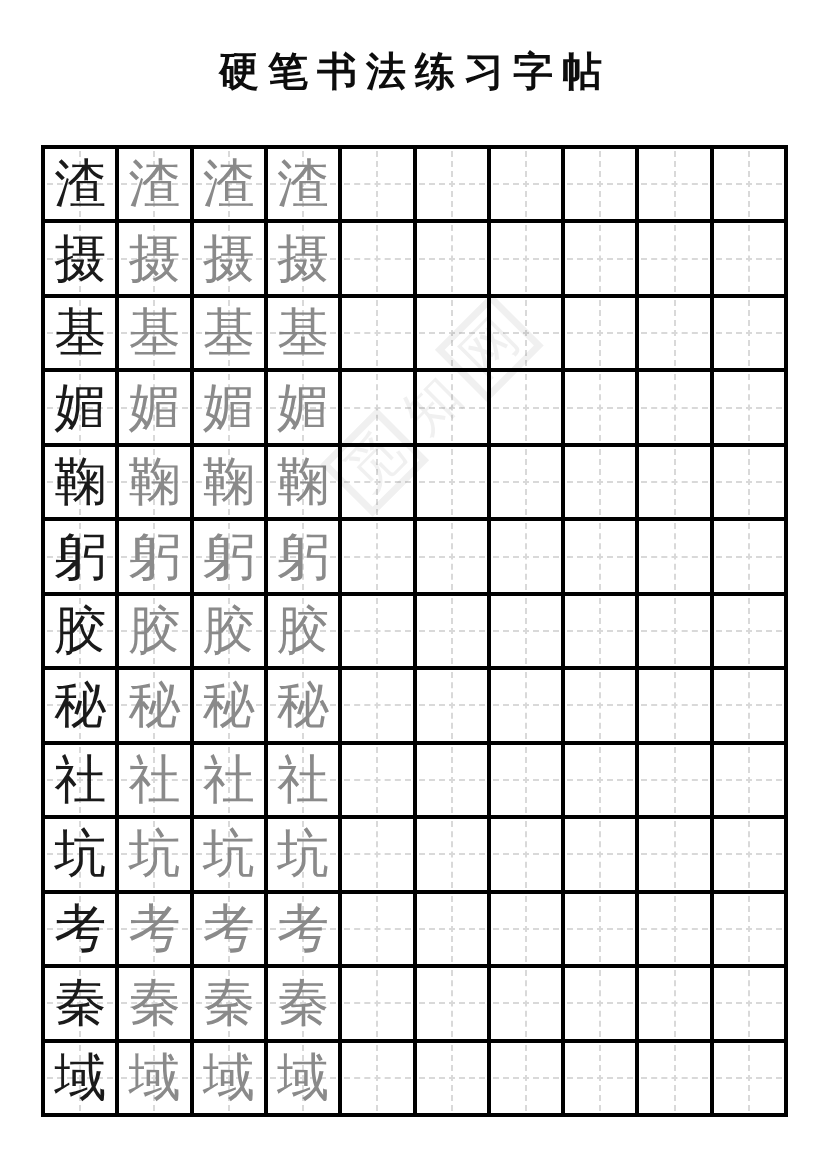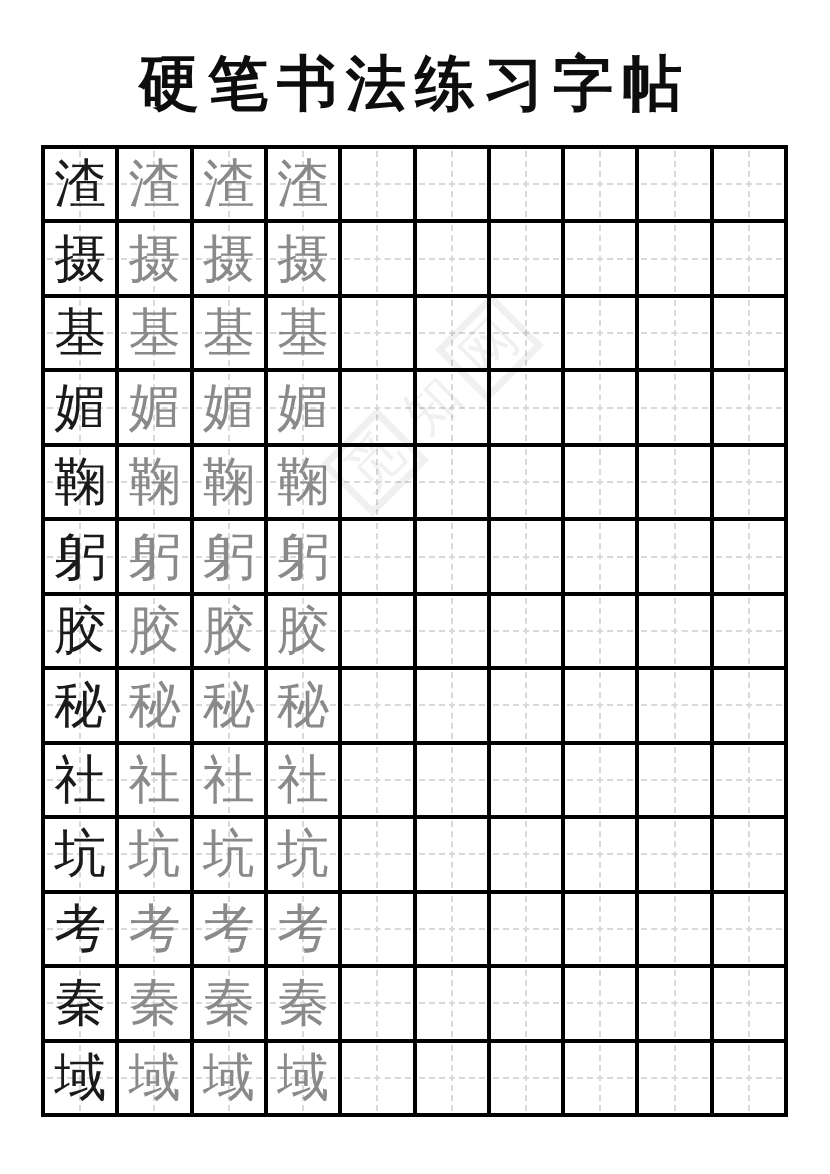--- a/index.html
+++ b/index.html
@@ -17,21 +17,21 @@
     background:var(--background);
     position:relative;
     overflow:hidden;
     font-family:"Liberation Serif","DejaVu Serif",serif;
   }
   .title{
     position:absolute;
     top:44px;left:0;width:830px;
     margin:0;
     text-align:center;
-    font-size:60px;
+    font-size:40px;
     font-weight:600;
     letter-spacing:9px;
     color:var(--title);
     white-space:nowrap;
   }
   .grid{
     position:absolute;
     left:41px;top:145px;
     width:747px;height:972px;
     box-sizing:border-box;

